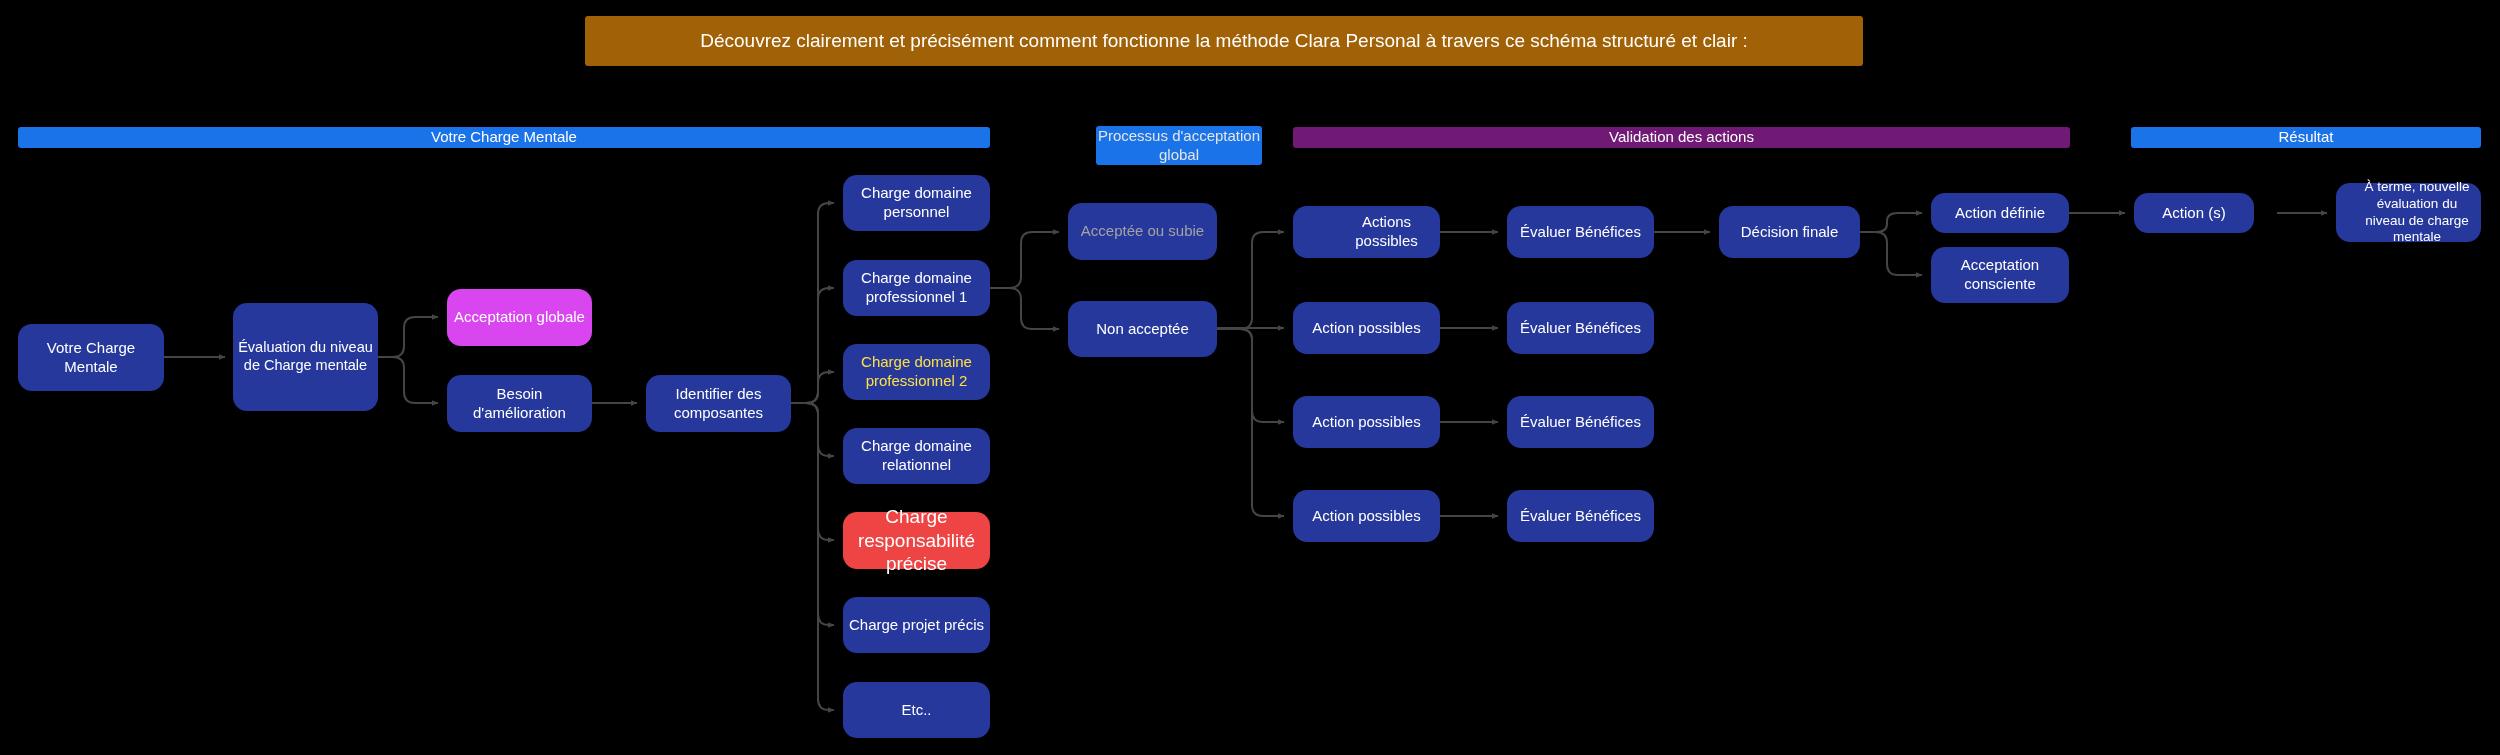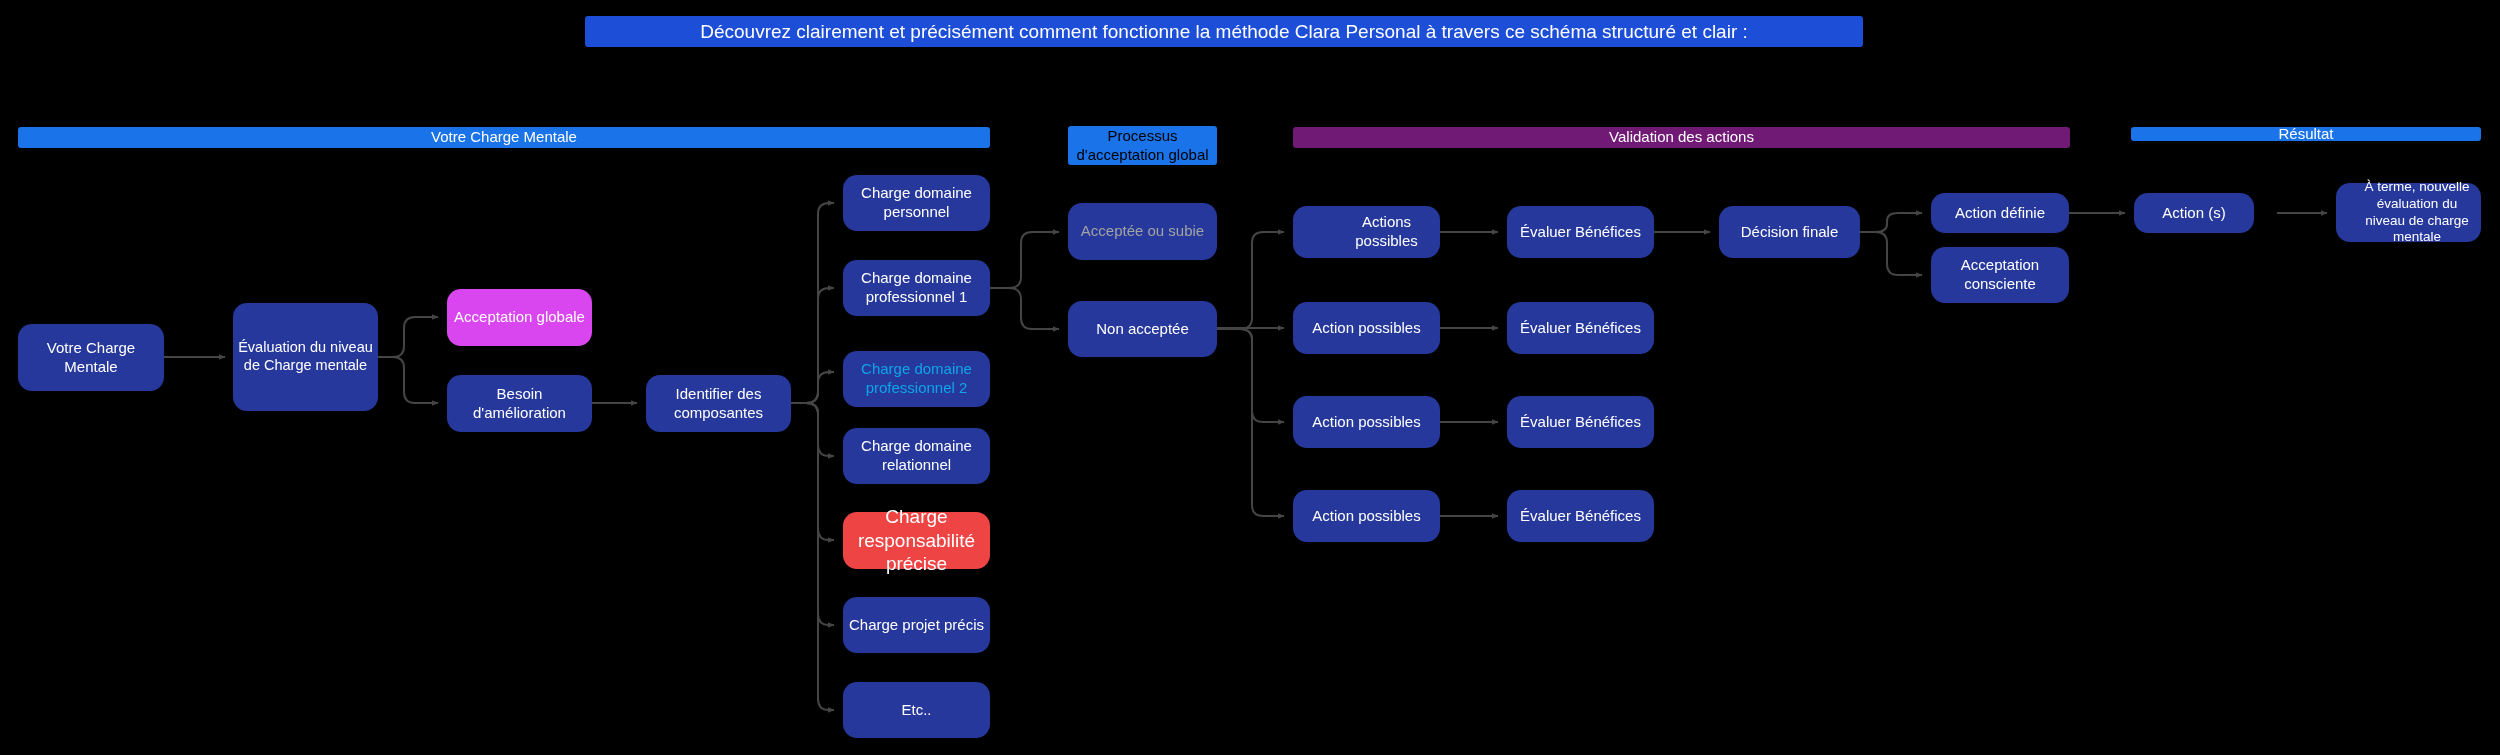--- a/index.html
+++ b/index.html
@@ -29,21 +29,21 @@
     color:#ffffff;font-size:15px;line-height:1.24;
     border-radius:14px;text-align:center;
     padding:2px 3px;box-sizing:border-box;
   }
   #edge-svg{position:absolute;left:0;top:0;}
 </style>
 </head>
 <body style="background: rgb(0, 0, 0);">
 
 <div id="canvas" style="background: rgb(0, 0, 0);">
-  <div class="title-banner" style="left: 585px; top: 16px; width: 1278px; height: 31px; background: #1d4ed8; color: rgb(255, 255, 255);">Découvrez clairement et précisément comment fonctionne la méthode Clara Personal à travers ce schéma structuré et clair :</div>
+  <div class="title-banner" style="left: 585px; top: 16px; width: 1278px; height: 50px; background: #a16207; color: rgb(255, 255, 255);">Découvrez clairement et précisément comment fonctionne la méthode Clara Personal à travers ce schéma structuré et clair :</div>
   <svg id="edge-svg" width="2500" height="755" viewBox="0 0 2500 755">
     <defs>
       <marker id="arrow" markerWidth="8" markerHeight="8" refX="6.5" refY="3" orient="auto" markerUnits="userSpaceOnUse">
         <path d="M0,0 L7,3 L0,6 Z" fill="#454545"></path>
       </marker>
     </defs>
     <g id="edge-group">
         <path d="M 164 357 L 225 357" fill="none" stroke="#454545" stroke-width="2" stroke-linejoin="round" marker-end="url(#arrow)"></path>
         <path d="M 378 357 L 393 357 Q 404 357 404 346 L 404 328 Q 404 317 415 317 L 438 317" fill="none" stroke="#454545" stroke-width="2" stroke-linejoin="round" marker-end="url(#arrow)"></path>
         <path d="M 378 357 L 393 357 Q 404 357 404 368 L 404 392 Q 404 403 415 403 L 438 403" fill="none" stroke="#454545" stroke-width="2" stroke-linejoin="round" marker-end="url(#arrow)"></path>
@@ -67,33 +67,33 @@
         <path d="M 1440 516 L 1498 516" fill="none" stroke="#454545" stroke-width="2" stroke-linejoin="round" marker-end="url(#arrow)"></path>
         <path d="M 1654 232 L 1710 232" fill="none" stroke="#454545" stroke-width="2" stroke-linejoin="round" marker-end="url(#arrow)"></path>
         <path d="M 1860 232 L 1876 232 Q 1887 232 1887 224 L 1887 221 Q 1887 213 1898 213 L 1922 213" fill="none" stroke="#454545" stroke-width="2" stroke-linejoin="round" marker-end="url(#arrow)"></path>
         <path d="M 1860 232 L 1876 232 Q 1887 232 1887 243 L 1887 264 Q 1887 275 1898 275 L 1922 275" fill="none" stroke="#454545" stroke-width="2" stroke-linejoin="round" marker-end="url(#arrow)"></path>
         <path d="M 2069 213 L 2125 213" fill="none" stroke="#454545" stroke-width="2" stroke-linejoin="round" marker-end="url(#arrow)"></path>
         <path d="M 2277 213 L 2327 213" fill="none" stroke="#454545" stroke-width="2" stroke-linejoin="round" marker-end="url(#arrow)"></path>
       </g>
   </svg>
   <div id="header-layer">
       <div class="section-header" style="left: 18px; top: 127px; width: 972px; height: 21px; background: rgb(26, 115, 232); color: rgb(255, 255, 255);">Votre Charge Mentale</div>
-      <div class="section-header" style="left: 1068px; top: 126px; width: 149px; height: 39px; background: rgb(26, 115, 232); color: #000000;">Processus d'acceptation global</div>
+      <div class="section-header" style="left: 1096px; top: 126px; width: 166px; height: 39px; background: rgb(26, 115, 232); color: #e5e5e5;">Processus d'acceptation global</div>
       <div class="section-header" style="left: 1293px; top: 127px; width: 777px; height: 21px; background: #701a75; color: rgb(255, 255, 255);">Validation des actions</div>
-      <div class="section-header" style="left: 2131px; top: 127px; width: 350px; height: 14px; background: rgb(26, 115, 232); color: rgb(255, 255, 255);">Résultat</div>
+      <div class="section-header" style="left: 2131px; top: 127px; width: 350px; height: 21px; background: rgb(26, 115, 232); color: rgb(255, 255, 255);">Résultat</div>
     </div>
   <div id="node-layer">
       <div class="node" style="left: 18px; top: 324px; width: 146px; height: 67px; background: rgb(38, 56, 155); color: rgb(255, 255, 255);">Votre Charge Mentale</div>
       <div class="node" style="left: 233px; top: 303px; width: 145px; height: 108px; background: rgb(38, 56, 155); color: rgb(255, 255, 255); font-size: 14.5px;">Évaluation du niveau de Charge mentale</div>
       <div class="node" style="left: 447px; top: 289px; width: 145px; height: 57px; background: #d946ef; color: rgb(255, 255, 255);">Acceptation globale</div>
       <div class="node" style="left: 447px; top: 375px; width: 145px; height: 57px; background: rgb(38, 56, 155); color: rgb(255, 255, 255);">Besoin d'amélioration</div>
       <div class="node" style="left: 646px; top: 375px; width: 145px; height: 57px; background: rgb(38, 56, 155); color: rgb(255, 255, 255);">Identifier des composantes</div>
       <div class="node" style="left: 843px; top: 175px; width: 147px; height: 56px; background: rgb(38, 56, 155); color: rgb(255, 255, 255);">Charge domaine personnel</div>
       <div class="node" style="left: 843px; top: 260px; width: 147px; height: 56px; background: rgb(38, 56, 155); color: rgb(255, 255, 255);">Charge domaine professionnel 1</div>
-      <div class="node" style="left: 843px; top: 344px; width: 147px; height: 56px; background: rgb(38, 56, 155); color: #0ea5e9; margin-top: 7px;">Charge domaine professionnel 2</div>
+      <div class="node" style="left: 843px; top: 344px; width: 147px; height: 56px; background: rgb(38, 56, 155); color: #fde047;">Charge domaine professionnel 2</div>
       <div class="node" style="left: 843px; top: 428px; width: 147px; height: 56px; background: rgb(38, 56, 155); color: rgb(255, 255, 255);">Charge domaine relationnel</div>
       <div class="node" style="left: 843px; top: 512px; width: 147px; height: 57px; background: #ef4444; color: rgb(255, 255, 255); font-size: 19px;">Charge responsabilité précise</div>
       <div class="node" style="left: 843px; top: 597px; width: 147px; height: 56px; background: rgb(38, 56, 155); color: rgb(255, 255, 255);">Charge projet précis</div>
       <div class="node" style="left: 843px; top: 682px; width: 147px; height: 56px; background: rgb(38, 56, 155); color: rgb(255, 255, 255);">Etc..</div>
       <div class="node" style="left: 1068px; top: 203px; width: 149px; height: 57px; background: rgb(38, 56, 155); color: #a3a3a3;">Acceptée ou subie</div>
       <div class="node" style="left: 1068px; top: 301px; width: 149px; height: 56px; background: rgb(38, 56, 155); color: rgb(255, 255, 255);">Non acceptée</div>
       <div class="node" style="left: 1293px; top: 206px; width: 147px; height: 52px; background: rgb(38, 56, 155); color: rgb(255, 255, 255); padding-left: 43px;">Actions possibles</div>
       <div class="node" style="left: 1293px; top: 302px; width: 147px; height: 52px; background: rgb(38, 56, 155); color: rgb(255, 255, 255);">Action possibles</div>
       <div class="node" style="left: 1293px; top: 396px; width: 147px; height: 52px; background: rgb(38, 56, 155); color: rgb(255, 255, 255);">Action possibles</div>
       <div class="node" style="left: 1293px; top: 490px; width: 147px; height: 52px; background: rgb(38, 56, 155); color: rgb(255, 255, 255);">Action possibles</div>

